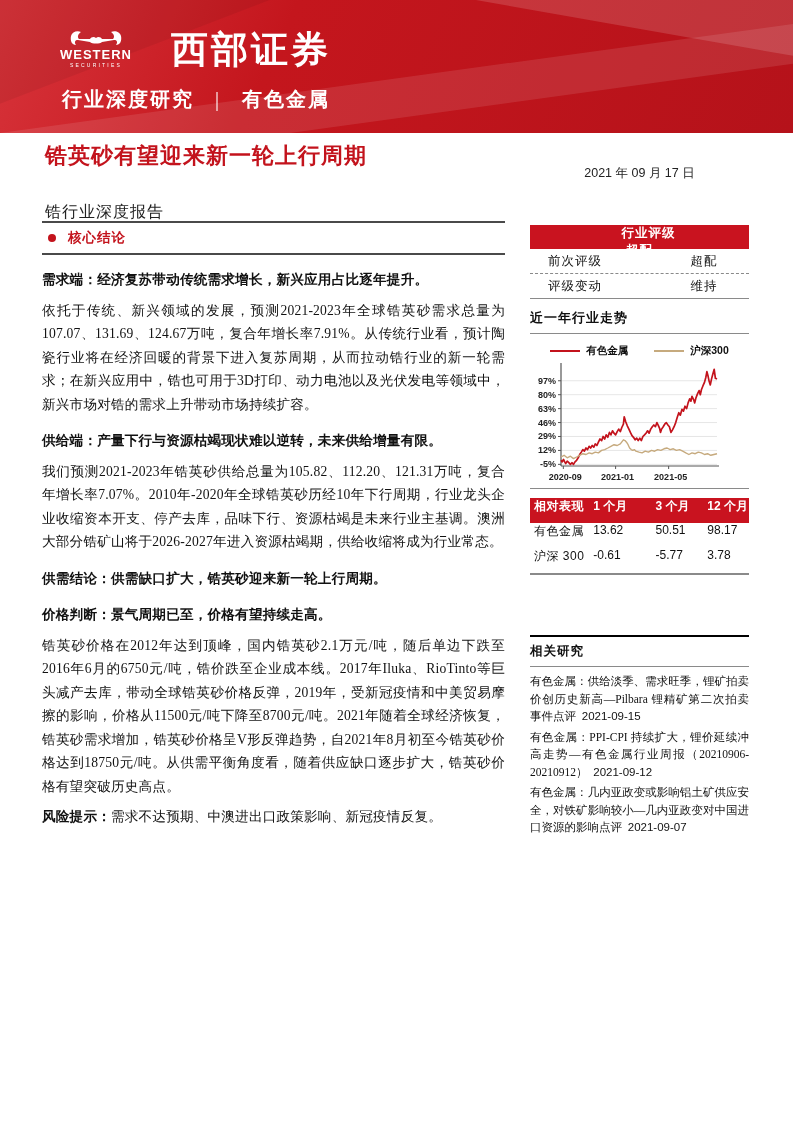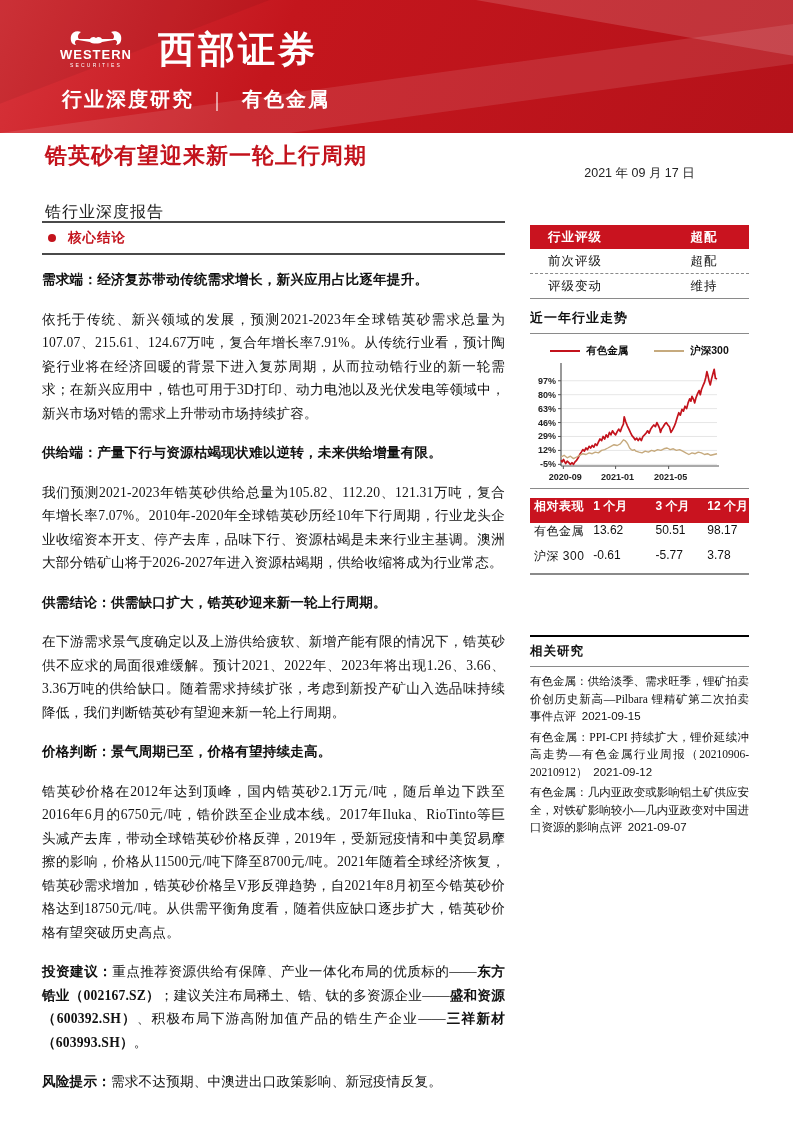--- a/index.html
+++ b/index.html
@@ -6,21 +6,21 @@
   .page{position:relative;width:793px;height:1122px;background:#fff;overflow:hidden;
         font-family:"Liberation Serif","DejaVu Serif",serif;color:#111;}
 
   
   .banner{position:absolute;left:0;top:0;width:793px;height:133px;
           background:linear-gradient(115deg,#d8343b 0%,#c4161d 35%,#b5121a 100%);overflow:hidden;}
   .banner .shape{position:absolute;inset:0;}
   .banner .s1{background:rgba(255,255,255,.14);clip-path:polygon(100% 0,60% 0,100% 42%);}
   .banner .s2{background:rgba(255,255,255,.10);clip-path:polygon(0 100%,100% 18%,100% 48%,0 130%);}
   .banner .s3{background:rgba(0,0,0,.06);clip-path:polygon(0 0,34% 0,0 78%);}
-  .logo-row{position:absolute;left:60px;top:30px;display:flex;align-items:flex-end;gap:26px;z-index:2;}
+  .logo-row{position:absolute;left:60px;top:30px;display:flex;align-items:flex-end;gap:39px;z-index:2;}
   .logo-mark{display:flex;flex-direction:column;align-items:center;color:#fff;line-height:1;}
   .logo-mark svg{display:block;margin-bottom:1px;}
   .logo-en{font-family:"Liberation Sans","DejaVu Sans",sans-serif;font-weight:bold;font-size:13px;letter-spacing:1px;}
   .logo-sub{font-family:"Liberation Sans","DejaVu Sans",sans-serif;font-size:5px;letter-spacing:2.2px;margin-top:2px;}
   .logo-cn{color:#fff;font-weight:bold;font-size:37px;letter-spacing:3px;line-height:1;
            font-family:"Liberation Sans","DejaVu Sans",sans-serif;}
   .banner-line{position:absolute;left:62px;top:86px;z-index:2;color:#fff;font-weight:bold;
                font-size:20px;letter-spacing:2px;}
   .banner-line .divider{margin:0 14px;font-weight:normal;}
 
@@ -32,31 +32,31 @@
   .report-date{color:#222;font-size:12.5px;margin-top:7px;font-family:"Liberation Sans","DejaVu Sans",sans-serif;text-align:center;}
   .subtitle{position:absolute;left:45px;top:202px;margin:0;color:#222;font-size:16px;
             font-weight:normal;letter-spacing:1px;}
 
   
   .left-col{position:absolute;left:42px;top:221px;width:463px;}
   .core-box{border-top:2px solid #4a4a4a;border-bottom:2px solid #4a4a4a;
             padding:6px 4px 6px 6px;display:flex;align-items:center;}
   .bullet{width:8px;height:8px;border-radius:50%;background:#c3131c;display:inline-block;margin-right:12px;}
   .core-label{color:#c3131c;font-weight:bold;font-size:13.5px;letter-spacing:1px;}
-  .para{font-size:13.6px;line-height:23.5px;text-align:justify;margin:16px 0;letter-spacing:.2px;}
+  .para{font-size:13.6px;line-height:23.5px;text-align:justify;margin:7px 0;letter-spacing:.2px;}
   .para.heading{font-weight:bold;text-align:left;margin-top:13px;}
   .para b{font-weight:bold;}
 
   
   .right-col{position:absolute;left:530px;top:225px;width:219px;
              font-family:"Liberation Sans","DejaVu Sans",sans-serif;}
   .r-row{display:flex;align-items:center;height:24px;font-size:12.5px;}
   .r-row .lbl{padding-left:18px;flex:1;letter-spacing:1px;}
   .r-row .val{width:90px;text-align:center;letter-spacing:1px;}
-  .r-row.hdr{background:#c9131f;color:#fff;font-weight:bold;}
+  .r-row.hdr{background:#c9131f;color:#fff;font-weight:bold;flex-direction:column;}
   .r-row.dashed{border-bottom:1.5px dashed #8a8a8a;}
   .r-row.last{border-bottom:1px solid #8a8a8a;}
   .trend-title{font-weight:bold;font-size:13px;letter-spacing:1px;margin:10px 0 6px 0;
                padding-bottom:6px;border-bottom:1px solid #8a8a8a;}
   .legend{display:flex;justify-content:center;gap:26px;margin:10px 0 2px 0;font-size:10.5px;font-weight:bold;}
   .legend .item{display:flex;align-items:center;gap:6px;}
   .legend .sw{display:inline-block;width:30px;height:2.5px;}
   .sep{border-bottom:1px solid #8a8a8a;}
   .sep-black{border-bottom:2px solid #000;}
   .relative{margin-top:9px;font-size:12px;}
@@ -113,28 +113,26 @@
 
   <h2 class="subtitle">锆行业深度报告</h2>
 
   <section class="left-col">
     <div class="core-box">
       <span class="bullet"></span>
       <span class="core-label">核心结论</span>
     </div>
     <div id="paragraphs">
         <div class="para heading"><b>需求端：经济复苏带动传统需求增长，新兴应用占比逐年提升。</b></div>
-        <div class="para"><span>依托于传统、新兴领域的发展，预测2021-2023年全球锆英砂需求总量为107.07、215.61、124.67万吨，复合年增长率7.91%。从传统行业看，预计陶瓷行业将在经济回暖的背景下进入复苏周期，从而拉动锆行业的新一轮需求；在新兴应用中，锆也可用于3D打印、动力电池以及光伏发电等领域中，新兴市场对锆的需求上升带动市场持续扩容。</span></div>
+        <div class="para"><span>依托于传统、新兴领域的发展，预测2021-2023年全球锆英砂需求总量为107.07、131.69、124.67万吨，复合年增长率7.91%。从传统行业看，预计陶瓷行业将在经济回暖的背景下进入复苏周期，从而拉动锆行业的新一轮需求；在新兴应用中，锆也可用于3D打印、动力电池以及光伏发电等领域中，新兴市场对锆的需求上升带动市场持续扩容。</span></div>
         <div class="para heading"><b>供给端：产量下行与资源枯竭现状难以逆转，未来供给增量有限。</b></div>
         <div class="para"><span>我们预测2021-2023年锆英砂供给总量为105.82、112.20、121.31万吨，复合年增长率7.07%。2010年-2020年全球锆英砂历经10年下行周期，行业龙头企业收缩资本开支、停产去库，品味下行、资源枯竭是未来行业主基调。澳洲大部分锆矿山将于2026-2027年进入资源枯竭期，供给收缩将成为行业常态。</span></div>
         <div class="para heading"><b>供需结论：供需缺口扩大，锆英砂迎来新一轮上行周期。</b></div>
-        <div class="para"><span>在下游需求景气度确定以及上游供给疲软、新增产能有限的情况下，锆英砂供不应求的局面很难缓解。预计2021、2022年、2023年将出现1.26、3.66、3.36万吨的供给缺口。随着需求持续扩张，考虑到新投产矿山入选品味持续降低，我们判断锆英砂有望迎来新一轮上行周期。</span></div>
         <div class="para heading"><b>价格判断：景气周期已至，价格有望持续走高。</b></div>
         <div class="para"><span>锆英砂价格在2012年达到顶峰，国内锆英砂2.1万元/吨，随后单边下跌至2016年6月的6750元/吨，锆价跌至企业成本线。2017年Iluka、RioTinto等巨头减产去库，带动全球锆英砂价格反弹，2019年，受新冠疫情和中美贸易摩擦的影响，价格从11500元/吨下降至8700元/吨。2021年随着全球经济恢复，锆英砂需求增加，锆英砂价格呈V形反弹趋势，自2021年8月初至今锆英砂价格达到18750元/吨。从供需平衡角度看，随着供应缺口逐步扩大，锆英砂价格有望突破历史高点。</span></div>
-        <div class="para"><b>投资建议：</b><span>重点推荐资源供给有保障、产业一体化布局的优质标的——</span><b>东方锆业（002167.SZ）</b><span>；建议关注布局稀土、锆、钛的多资源企业——</span><b>盛和资源（600392.SH）</b><span>、积极布局下游高附加值产品的锆生产企业——</span><b>三祥新材（603993.SH）</b><span>。</span></div>
         <div class="para"><b>风险提示：</b><span>需求不达预期、中澳进出口政策影响、新冠疫情反复。</span></div>
       </div>
   </section>
 
   <aside class="right-col">
     <div id="rating-table">
         <div class="r-row hdr">
           <span class="lbl">行业评级</span>
           <span class="val">超配</span>
         </div>

